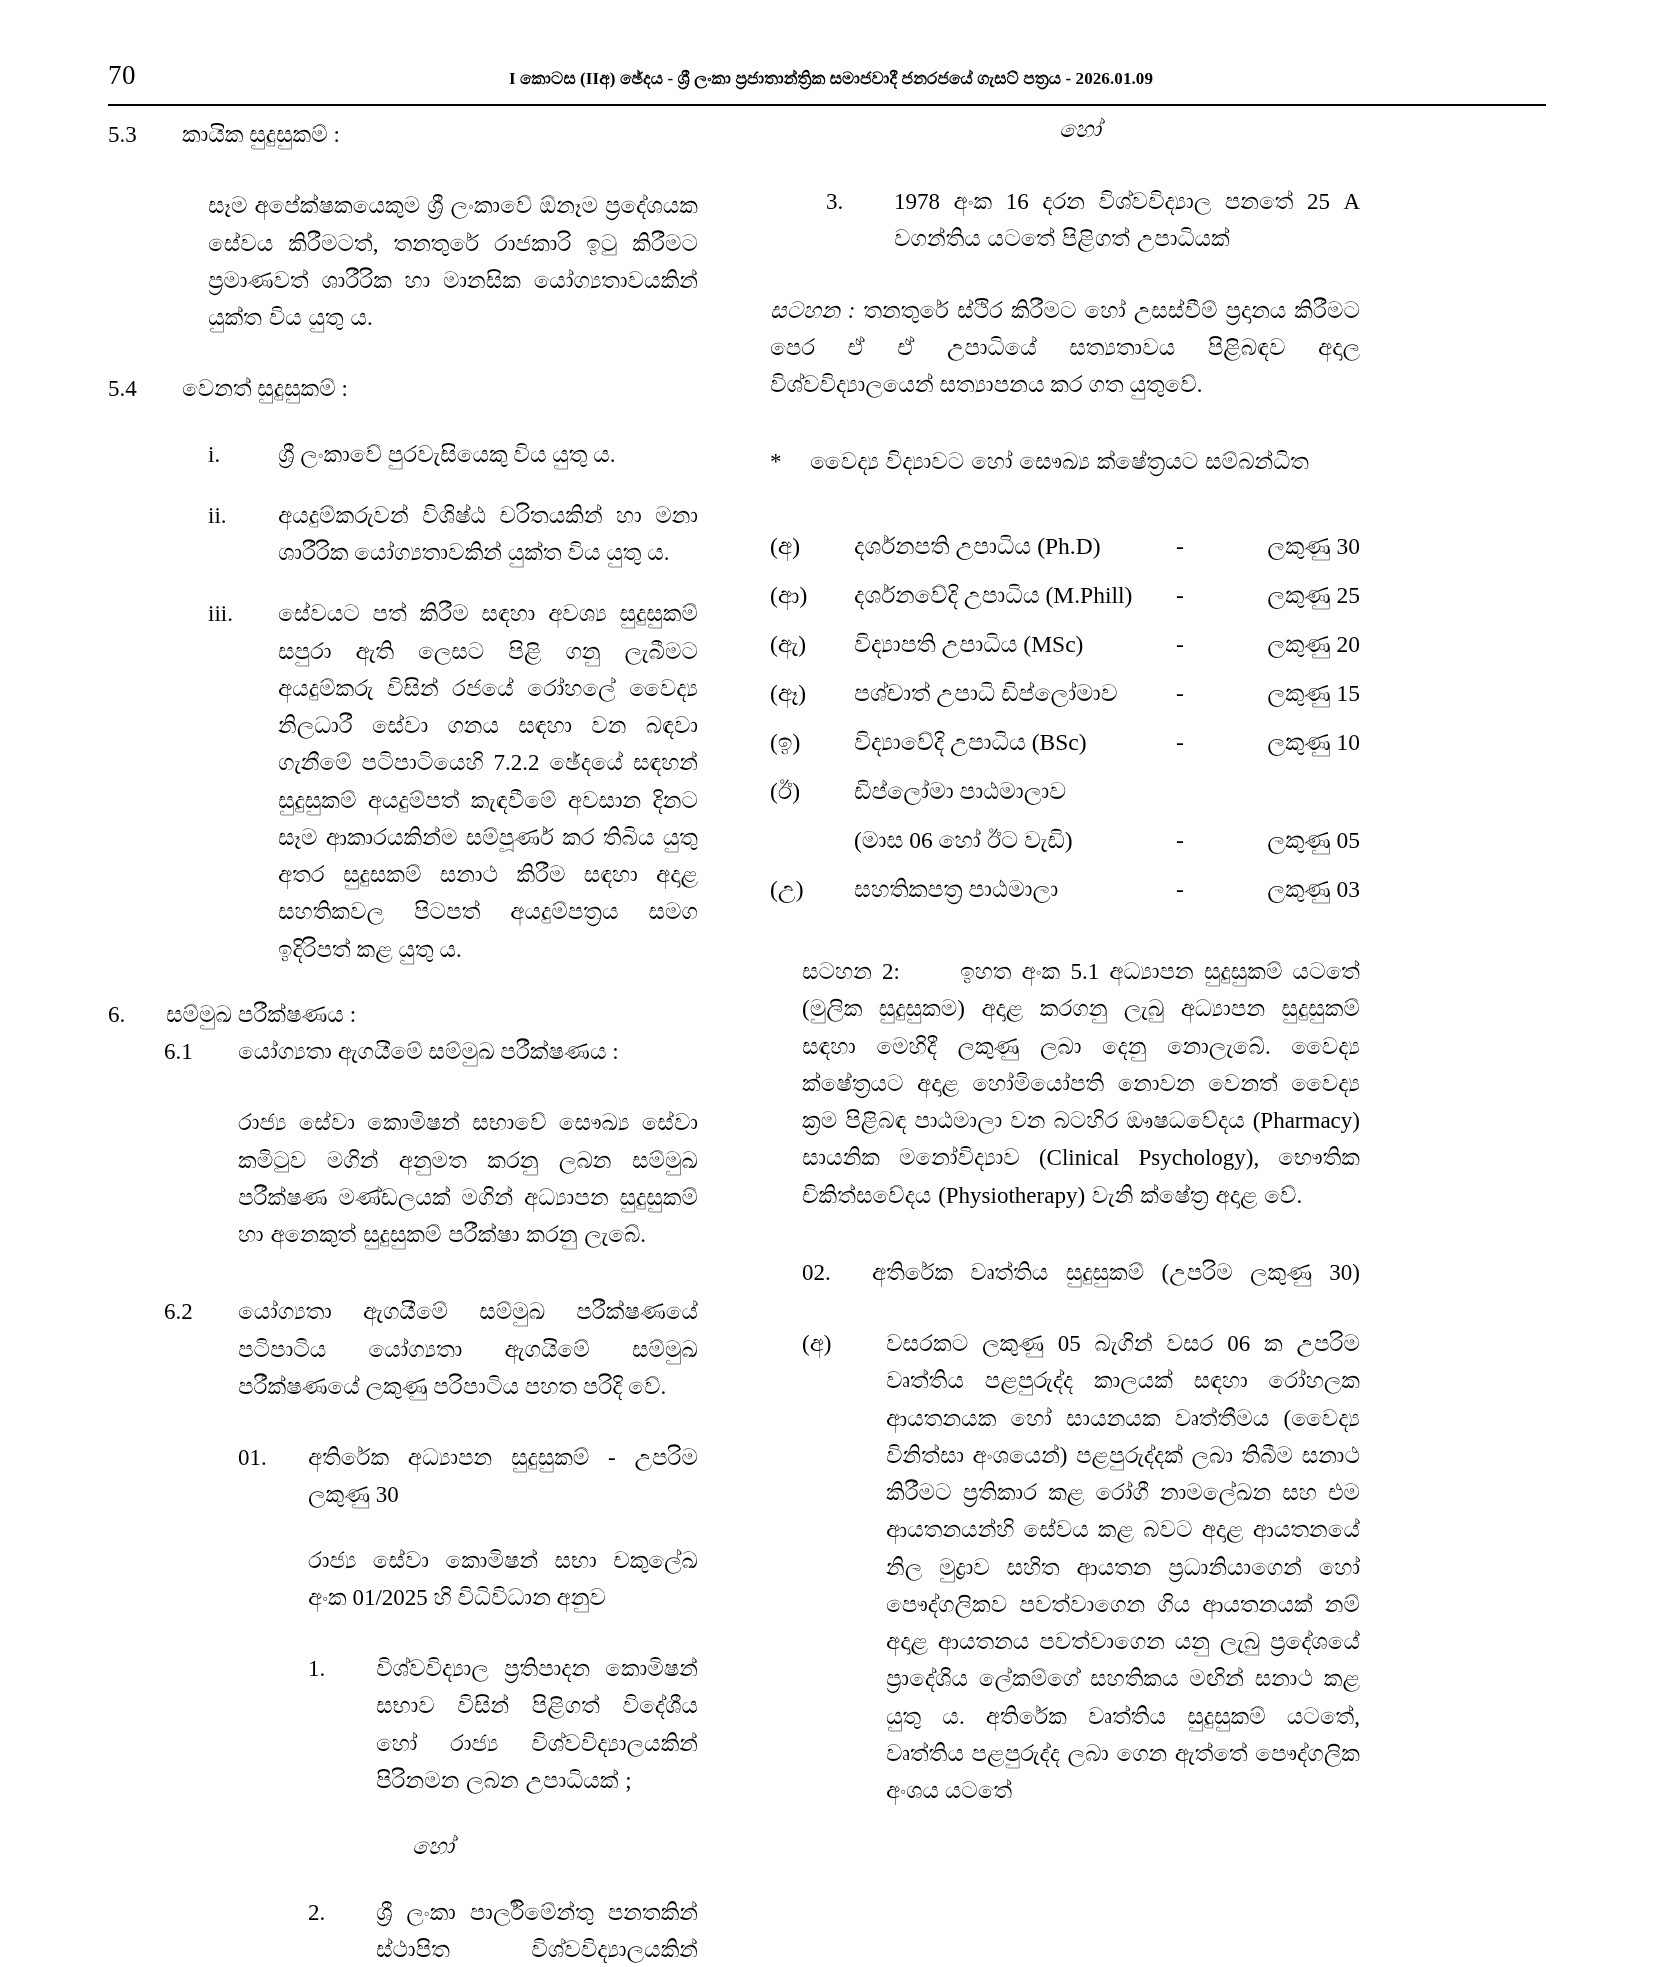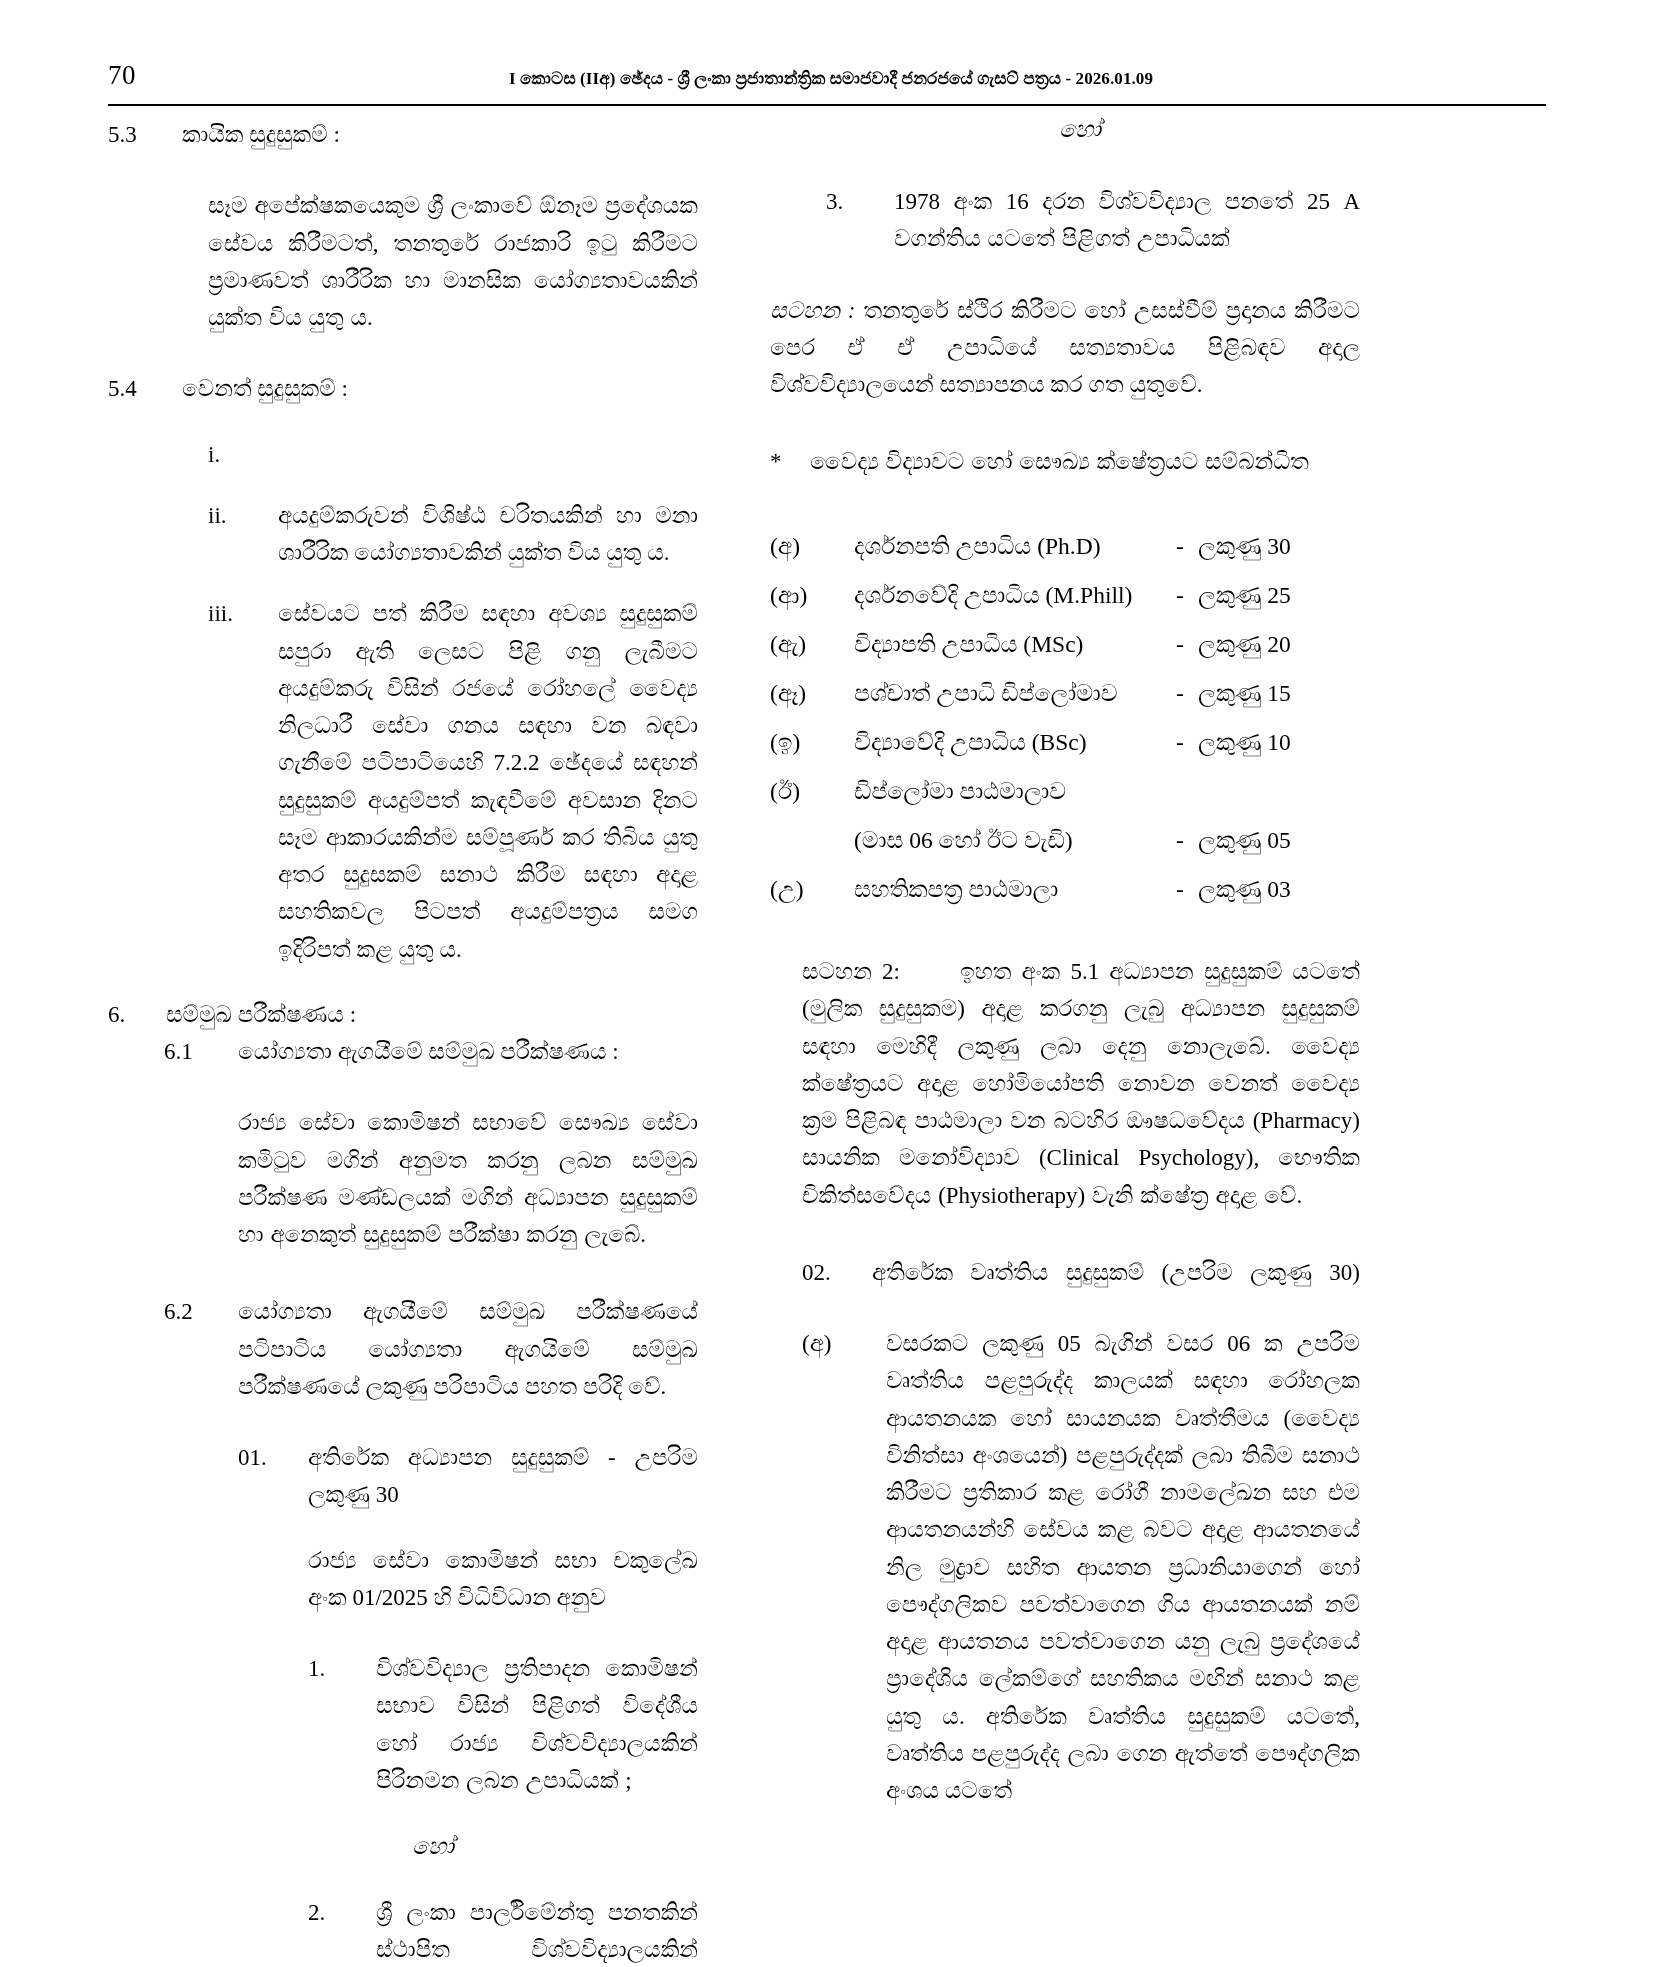--- a/index.html
+++ b/index.html
@@ -111,21 +111,21 @@
   
   .marks-row {
     display: flex;
     font-size: 23.5px;
     line-height: 1.62;
     margin-bottom: 11px;
   }
   .marks-row .lbl   { flex: 0 0 84px; }
   .marks-row .name  { flex: 0 0 322px; }
   .marks-row .dash  { flex: 0 0 22px; }
-  .marks-row .score { flex: 1 1 auto; white-space: nowrap; }
+  .marks-row .score { flex: 1 1 auto; white-space: nowrap; text-align: right; }
   .marks-row.sub .lbl { flex: 0 0 84px; }
   .marks-row.sub .name { flex: 0 0 322px; }
 
   .note-label { font-style: italic; }
 
   
   .wide { word-spacing: 1px; }
 </style>
 </head>
 <body>
@@ -157,20 +157,21 @@
 
       <div class="blk">
         <div class="marker m-num">5.4</div>
         <div class="body">වෙනත් සුදුසුකම් :</div>
       </div>
 
       <div class="sp-28"></div>
 
       <div class="blk ind-100">
         <div class="marker m-roman">i.</div>
+        <div class="body just">ශ්‍රී ලංකාවේ පුරවැසියෙකු විය යුතු ය.</div>
       </div>
 
       <div class="sp-24"></div>
 
       <div class="blk ind-100">
         <div class="marker m-roman">ii.</div>
         <div class="body just">අයදුම්කරුවන් විශිෂ්ඨ චරිතයකින් හා මනා ශාරීරික යෝග්‍යතාවකින් යුක්ත විය යුතු ය.</div>
       </div>
 
       <div class="sp-24"></div>

